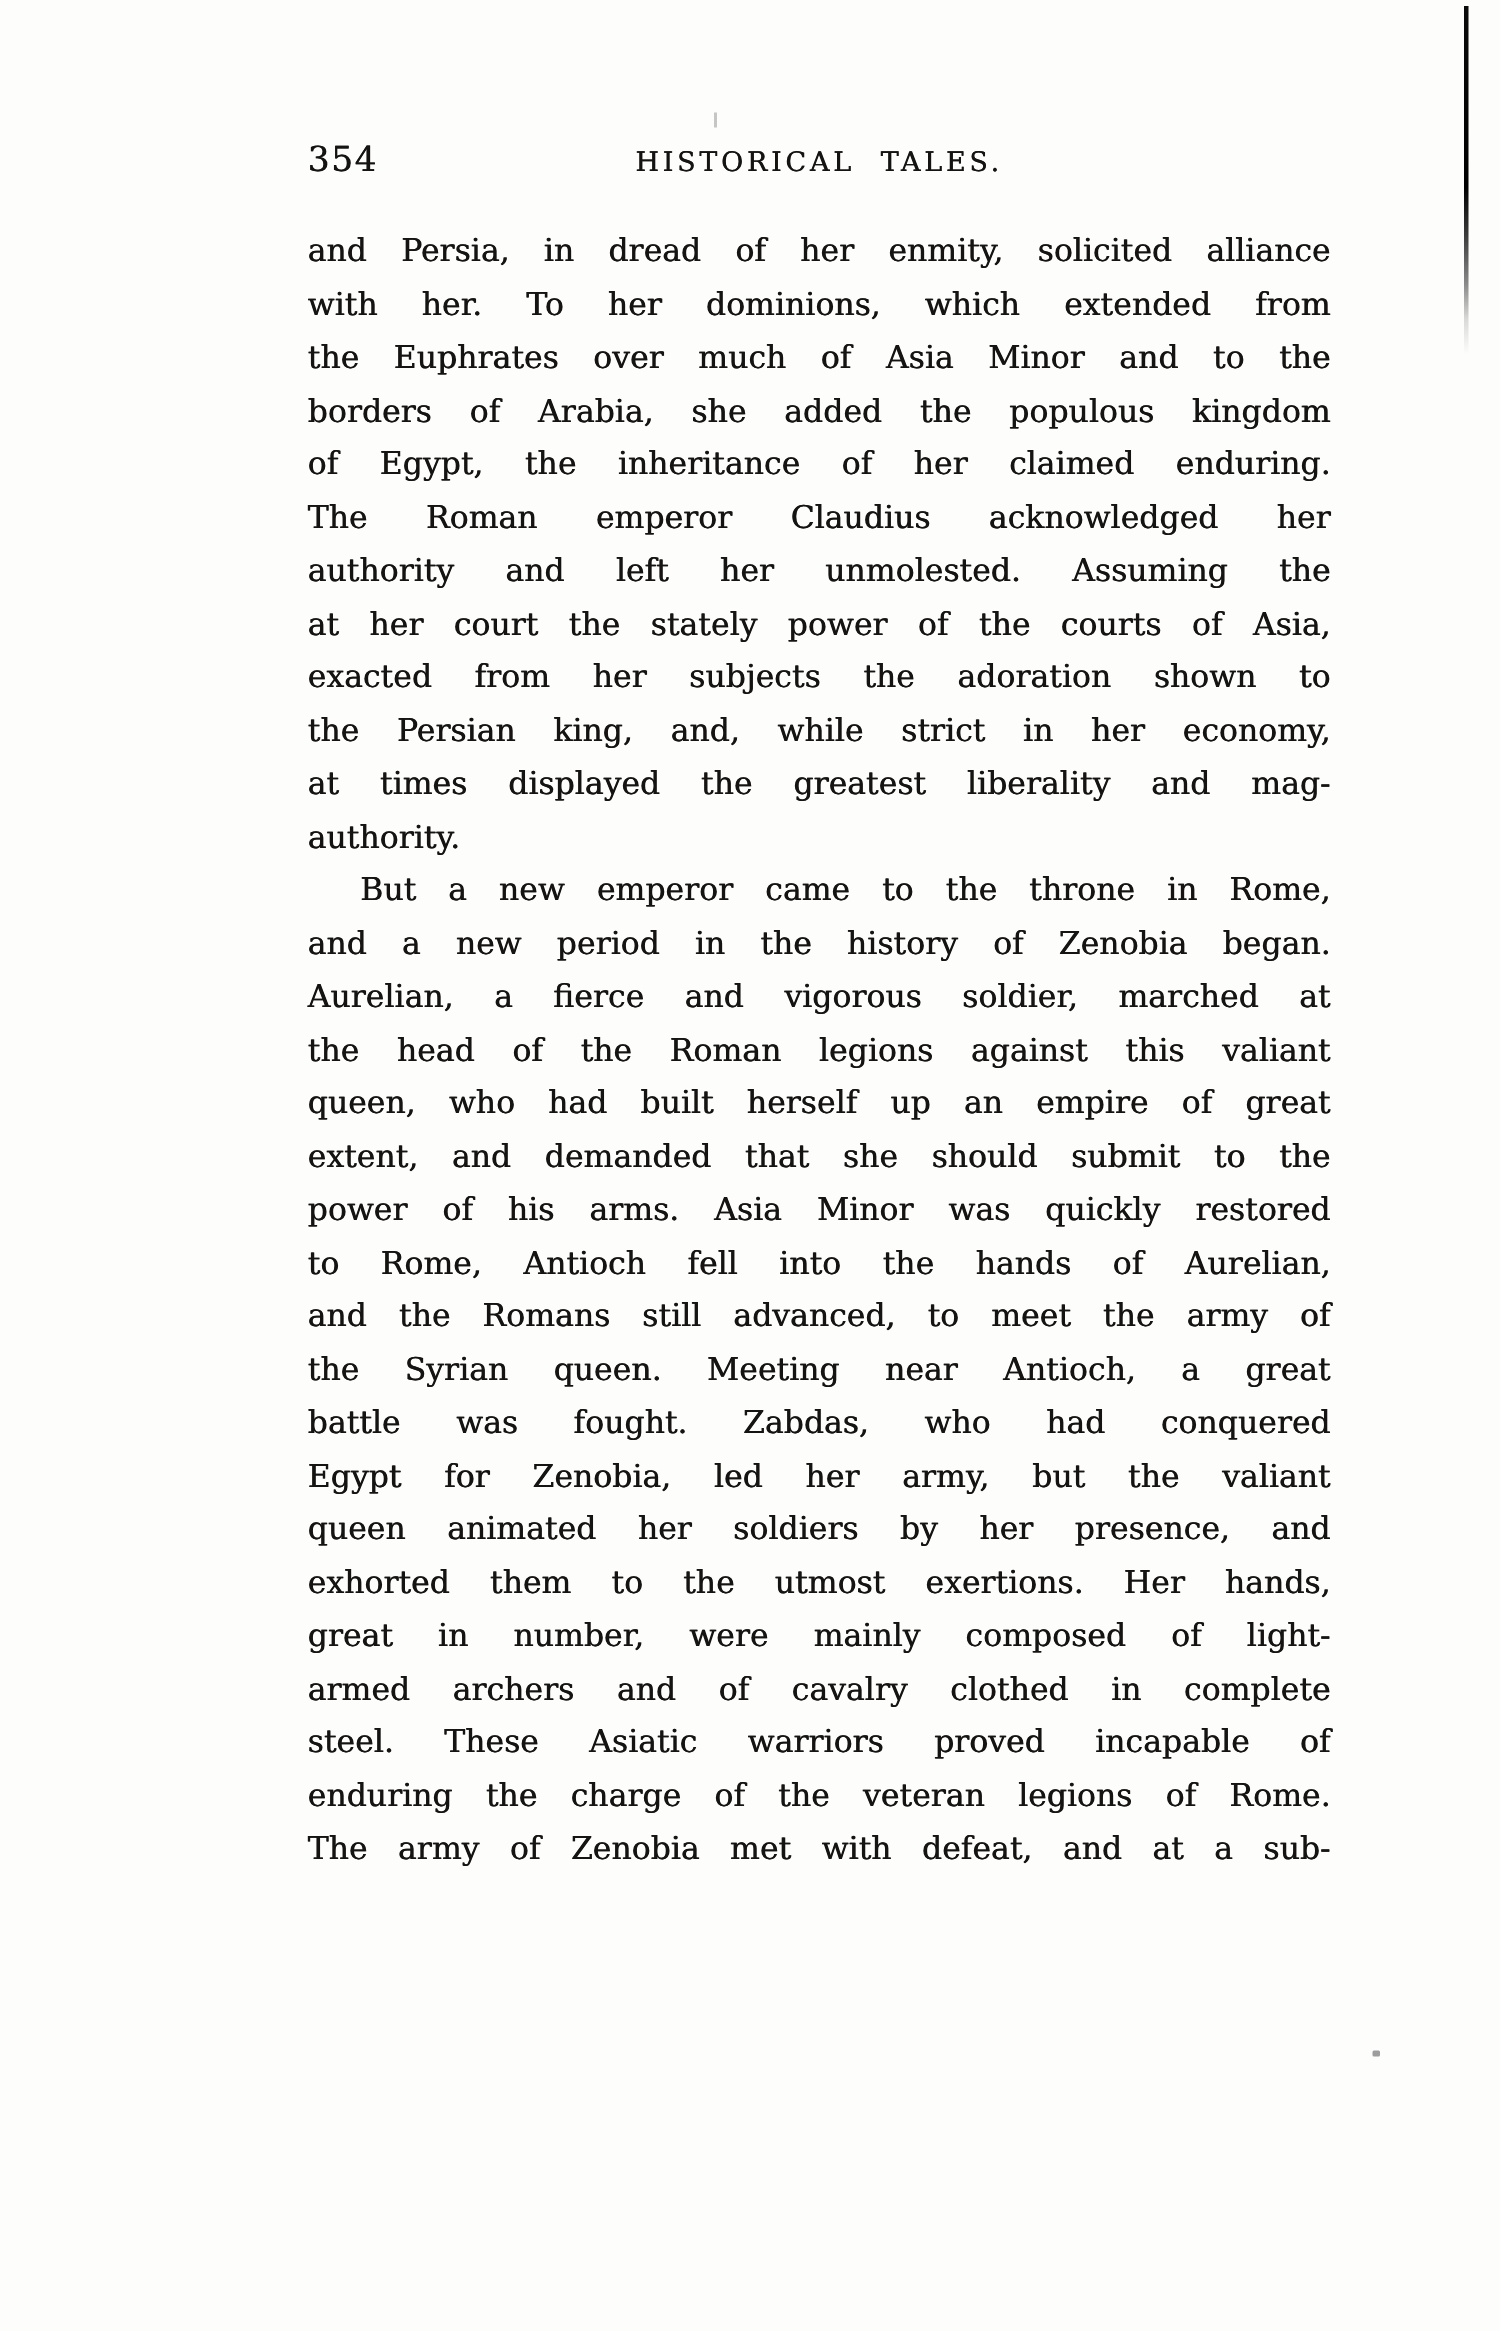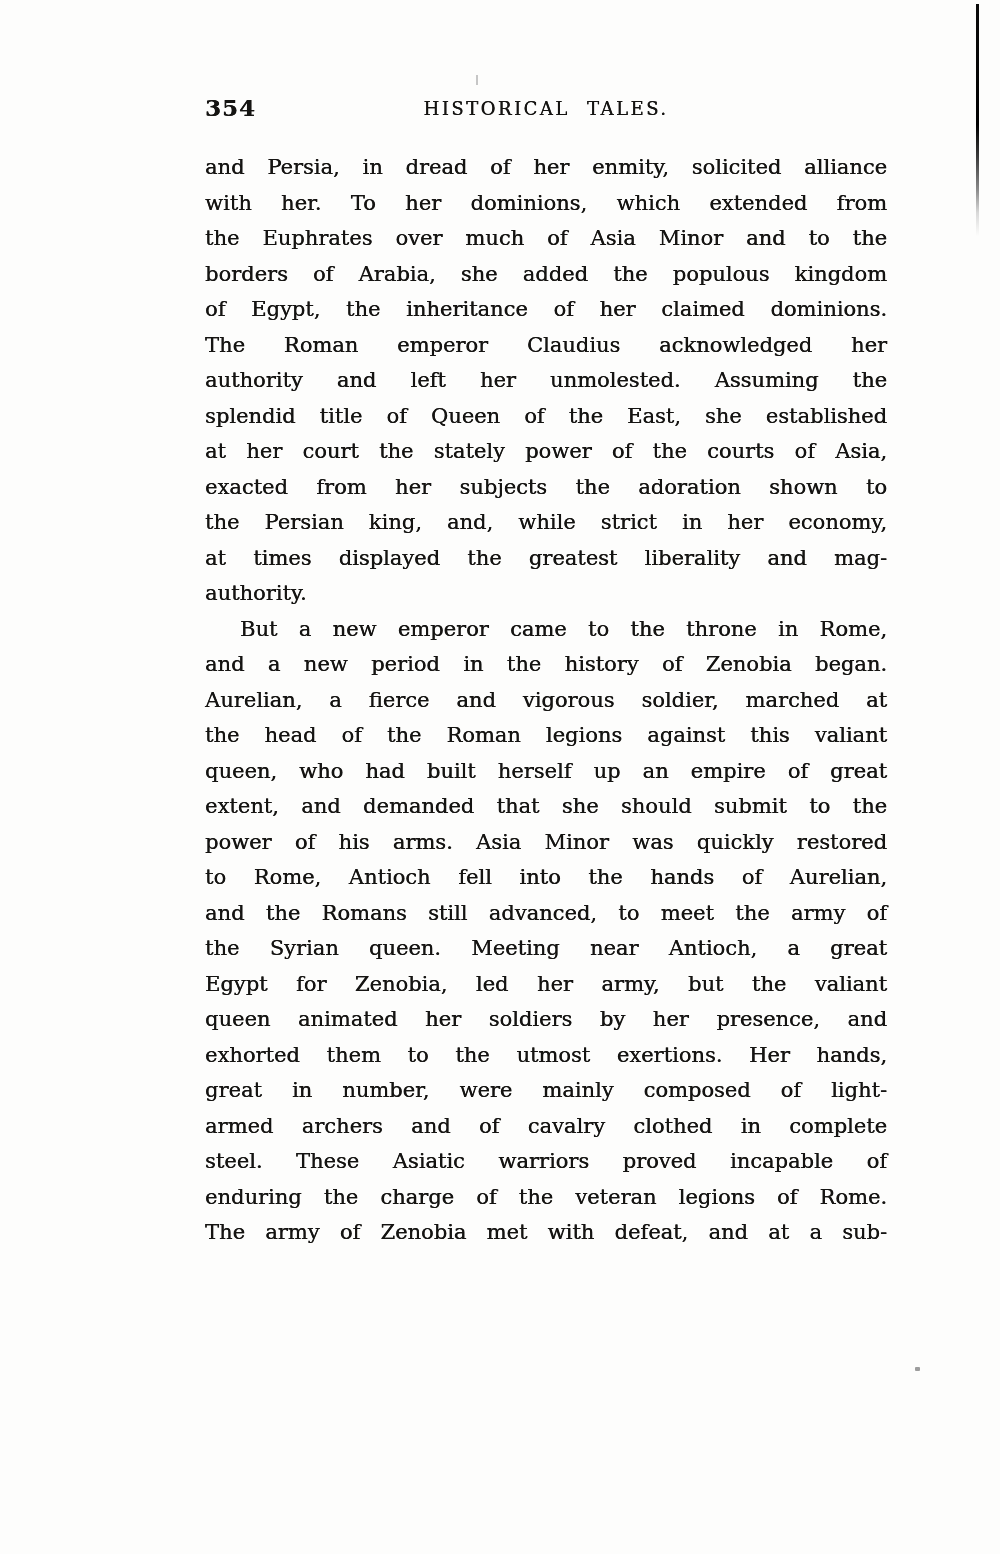--- a/index.html
+++ b/index.html
@@ -17,21 +17,21 @@
     left: 205px;
     top: 94px;
     width: 682px;
     height: 32px;
   }
   .page-number {
     position: absolute;
     left: 0;
     top: 0;
     font-size: 23px;
-    font-weight: bold;
+    font-weight: normal;
     letter-spacing: 1px;
     text-shadow: 0.3px 0 currentColor;
   }
   .running-title {
     position: absolute;
     left: 0;
     right: 0;
     top: 4px;
     text-align: center;
     font-size: 18px;
@@ -96,39 +96,39 @@
   <div class="header-row">
     <div class="page-number">354</div>
     <div class="running-title">HISTORICAL TALES.</div>
   </div>
 
   <div class="body-text">
       <div class="line">and Persia, in dread of her enmity, solicited alliance</div>
       <div class="line">with her.  To her dominions, which extended from</div>
       <div class="line">the Euphrates over much of Asia Minor and to the</div>
       <div class="line">borders of Arabia, she added the populous kingdom</div>
-      <div class="line">of Egypt, the inheritance of her claimed dominions.</div>
+      <div class="line">of Egypt, the inheritance of her claimed enduring.</div>
       <div class="line">The Roman emperor Claudius acknowledged her</div>
       <div class="line">authority and left her unmolested.  Assuming the</div>
-      <div class="line">splendid title of Queen of the East, she established</div>
       <div class="line">at her court the stately power of the courts of Asia,</div>
       <div class="line">exacted from her subjects the adoration shown to</div>
       <div class="line">the Persian king, and, while strict in her economy,</div>
       <div class="line">at times displayed the greatest liberality and mag-</div>
       <div class="line no-just">authority.</div>
       <div class="line indent">But a new emperor came to the throne in Rome,</div>
       <div class="line">and a new period in the history of Zenobia began.</div>
       <div class="line">Aurelian, a fierce and vigorous soldier, marched at</div>
       <div class="line">the head of the Roman legions against this valiant</div>
       <div class="line">queen, who had built herself up an empire of great</div>
       <div class="line">extent, and demanded that she should submit to the</div>
       <div class="line">power of his arms.  Asia Minor was quickly restored</div>
       <div class="line">to Rome, Antioch fell into the hands of Aurelian,</div>
       <div class="line">and the Romans still advanced, to meet the army of</div>
       <div class="line">the Syrian queen.  Meeting near Antioch, a great</div>
+      <div class="line">battle was fought.  Zabdas, who had conquered</div>
       <div class="line">Egypt for Zenobia, led her army, but the valiant</div>
       <div class="line">queen animated her soldiers by her presence, and</div>
       <div class="line">exhorted them to the utmost exertions.  Her hands,</div>
       <div class="line">great in number, were mainly composed of light-</div>
       <div class="line">armed archers and of cavalry clothed in complete</div>
       <div class="line">steel.  These Asiatic warriors proved incapable of</div>
       <div class="line">enduring the charge of the veteran legions of Rome.</div>
       <div class="line">The army of Zenobia met with defeat, and at a sub-</div>
     </div>
 

